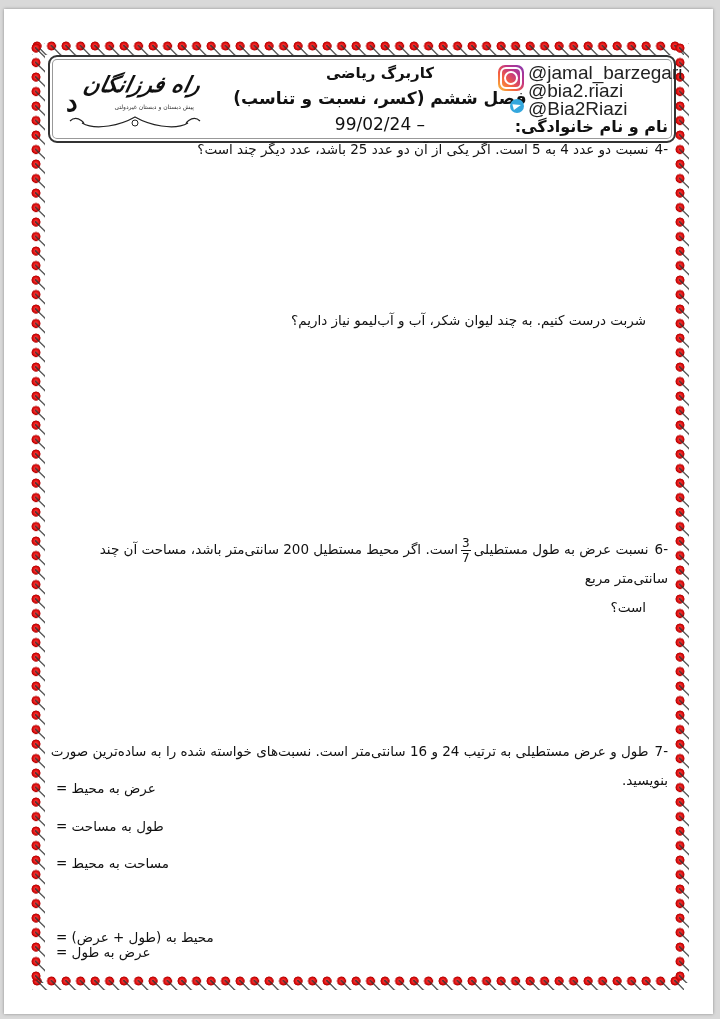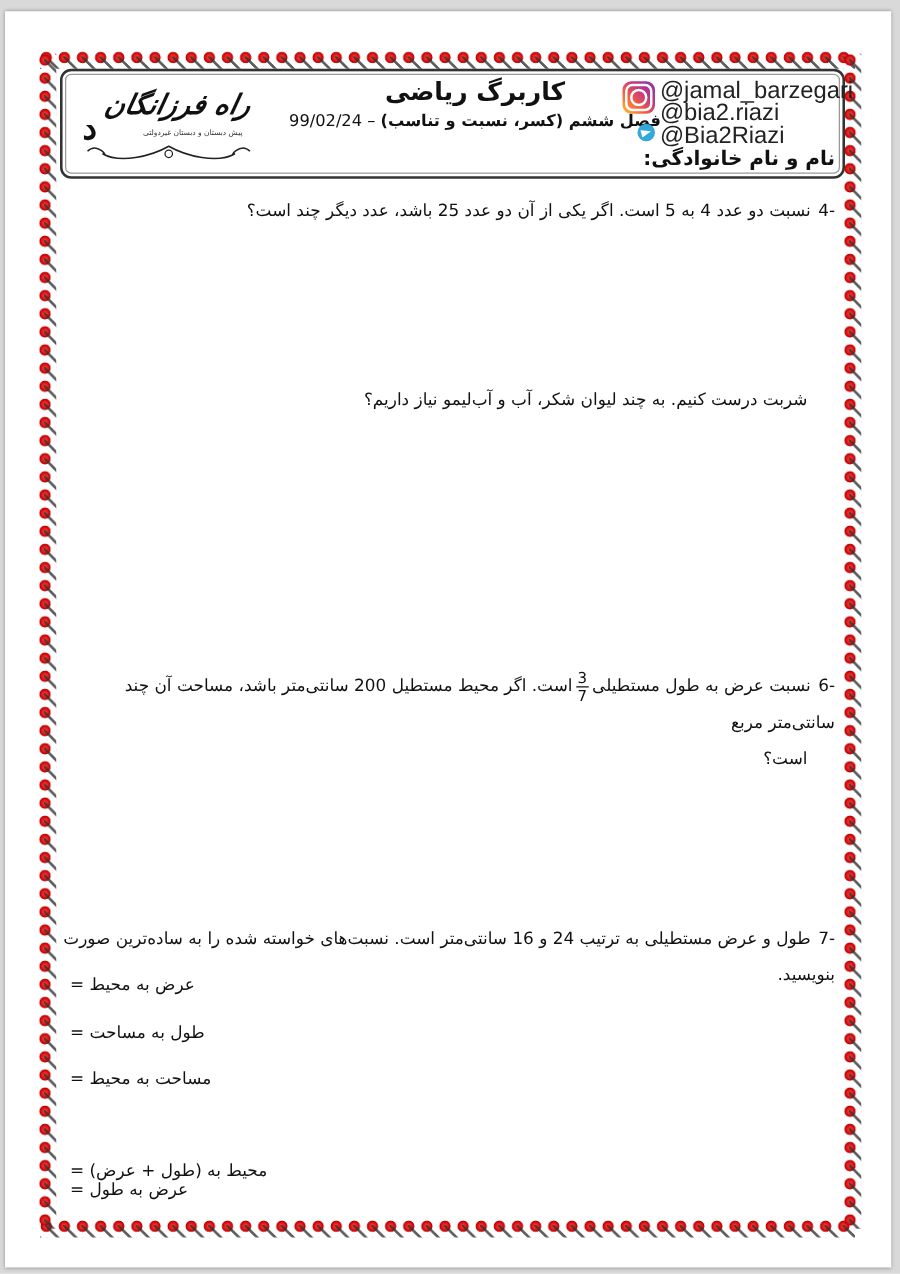--- a/index.html
+++ b/index.html
@@ -63,22 +63,22 @@
   }
   .tg-icon::after {
     content:""; position:absolute; left:3px; top:4px; width:0; height:0;
     border-left:8px solid #fff; border-top:3px solid transparent; border-bottom:3px solid transparent;
     transform:rotate(-15deg);
   }
   .name-label {
     position:absolute; right:0; top:56px; direction:rtl; font-weight:bold; font-size:16px; white-space:nowrap;
   }
   .hdr-center { position:absolute; left:180px; width:300px; top:4px; text-align:center; direction:rtl; }
-  .hdr-title { font-weight:bold; font-size:20px; line-height:24px; }
-  .hdr-sub { font-size:13px; line-height:26px; }
+  .hdr-title { font-weight:bold; font-size:15px; line-height:24px; }
+  .hdr-sub { font-size:17px; line-height:26px; }
   .hdr-sub b { font-weight:bold; }
   .hdr-grade { font-weight:bold; font-size:13px; line-height:24px; }
 
   .logo { position:absolute; left:10px; top:8px; width:150px; height:70px; }
   .logo-text { position:absolute; right:10px; top:6px; font-family:"DejaVu Serif", serif; font-style:italic; font-weight:bold; font-size:22px; direction:rtl; transform:skewX(-12deg); }
   .logo-d { position:absolute; left:6px; top:22px; font-family:"DejaVu Serif", serif; font-weight:bold; font-size:26px; }
   .logo-sub { position:absolute; right:16px; top:38px; font-size:6px; direction:rtl; color:#333; }
   .logo-swirl { position:absolute; left:6px; top:46px; width:138px; height:20px; }
 
   .q { position:absolute; direction:rtl; font-size:13.5px; line-height:29px; color:#111; }
@@ -122,21 +122,21 @@
   <div class="hdr-right">
     <div class="ig-icon"></div>
     <div class="social" style="left:30px; top:1px;">@jamal_barzegari</div>
     <div class="social" style="left:30px; top:19px;">@bia2.riazi</div>
     <div class="tg-icon"></div>
     <div class="social" style="left:30px; top:37px;">@Bia2Riazi</div>
     <div class="name-label">نام و نام خانوادگی:</div>
   </div>
 </div>
 
-<div class="q" style="right:52px; top:135px; width:620px;margin-top:20px;">
+<div class="q" style="right:52px; top:135px; width:620px;">
   <span class="num">-4</span><span>نسبت دو عدد 4 به 5 است. اگر یکی از آن دو عدد 25 باشد، عدد دیگر چند است؟</span>
 </div>
 
 <div class="q" style="right:52px; top:306px; width:620px;">
   <div style="padding-right:22px;">شربت درست کنیم. به چند لیوان شکر، آب و آب‌لیمو نیاز داریم؟</div>
 </div>
 
 <div class="q" style="right:52px; top:535px; width:620px;">
   <div><span class="num">-6</span><span>نسبت عرض به طول مستطیلی</span><span class="frac"><span class="n">3</span><span class="d">7</span></span><span>است. اگر محیط مستطیل 200 سانتی‌متر  باشد، مساحت آن چند سانتی‌متر مربع</span></div>
   <div style="padding-right:22px;">است؟</div>

